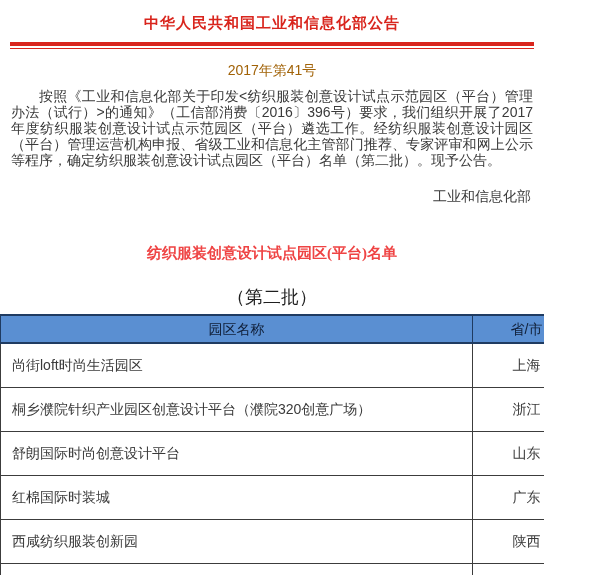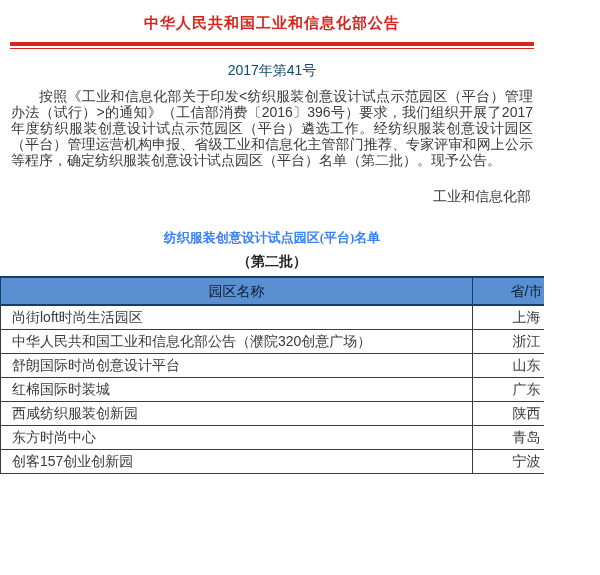--- a/index.html
+++ b/index.html
@@ -14,52 +14,52 @@
     width:544px;height:575px;background:#ffffff;overflow:hidden;position:relative;
     font-family:"Liberation Sans","DejaVu Sans",sans-serif;
   }
   .announce-title{
     margin:14px 10px 0;text-align:center;
     font-size:15px;font-weight:bold;color:var(--red);letter-spacing:1px;
   }
   .rule-wrap{margin:9px 10px 0;}
   .rule-thick{height:4px;background:var(--red);}
   .rule-thin{height:1px;background:var(--red);margin-top:2px;}
-  .doc-number{margin-top:13px;text-align:center;font-size:14px;color:#0c4a6e;}
+  .doc-number{margin-top:13px;text-align:center;font-size:14px;color:#a16207;}
   .body-text{
     margin:8px 11px 0;font-size:14px;line-height:16px;color:var(--ink);
     text-align:justify;text-indent:2em;
   }
   .signature{margin:16px 13px 0 0;text-align:right;font-size:14px;line-height:25px;color:var(--ink);}
   .list-title{
-    margin-top:20px;text-align:center;font-size:13px;font-weight:bold;color:#3b82f6;
+    margin-top:35px;text-align:center;font-size:15px;font-weight:bold;color:#ef4444;
     font-family:"Liberation Serif","DejaVu Serif",serif;
   }
   .list-subtitle{
-    margin-top:6px;text-align:center;font-size:14px;font-weight:bold;color:#1f1f1f;
+    margin-top:22px;text-align:center;font-size:18px;font-weight:normal;color:#1f1f1f;
     font-family:"Liberation Serif","DejaVu Serif",serif;
   }
   table.park-table{
     width:580px;margin:5px auto 0;border-collapse:collapse;table-layout:fixed;
     font-size:14px;color:var(--ink);
   }
   .park-table col.c-name{width:472px;}
   .park-table col.c-prov{width:108px;}
   .park-table th{
     background:var(--header-blue);
     border:1px solid var(--navy);border-top-width:2px;border-bottom-width:2px;
     font-weight:normal;color:#101f38;
     padding:3px 20px;line-height:20px;font-size:14px;
   }
   .park-table td{
     border:1px solid var(--border-dark);
     padding:1px 11px;line-height:21px;
     overflow:hidden;
   }
-  .park-table td.province{text-align:center;padding:1px 2px;margin-top:20px;}
+  .park-table td.province{text-align:center;padding:11px 2px;margin-top:20px;}
   .park-table td.name{white-space:pre-line;}
 </style>
 </head>
 <body>
 
 <div class="page">
 
   <div class="announce-title">中华人民共和国工业和信息化部公告</div>
 
   <div class="rule-wrap">
@@ -88,21 +88,21 @@
         <th>园区名称</th>
         <th>省/市</th>
       </tr>
     </thead>
     <tbody>
       <tr>
         <td class="name">尚街loft时尚生活园区</td>
         <td class="province">上海</td>
       </tr>
       <tr>
-        <td class="name">中华人民共和国工业和信息化部公告（濮院320创意广场）</td>
+        <td class="name">桐乡濮院针织产业园区创意设计平台（濮院320创意广场）</td>
         <td class="province">浙江</td>
       </tr>
       <tr>
         <td class="name">舒朗国际时尚创意设计平台</td>
         <td class="province">山东</td>
       </tr>
       <tr>
         <td class="name">红棉国际时装城</td>
         <td class="province">广东</td>
       </tr>

